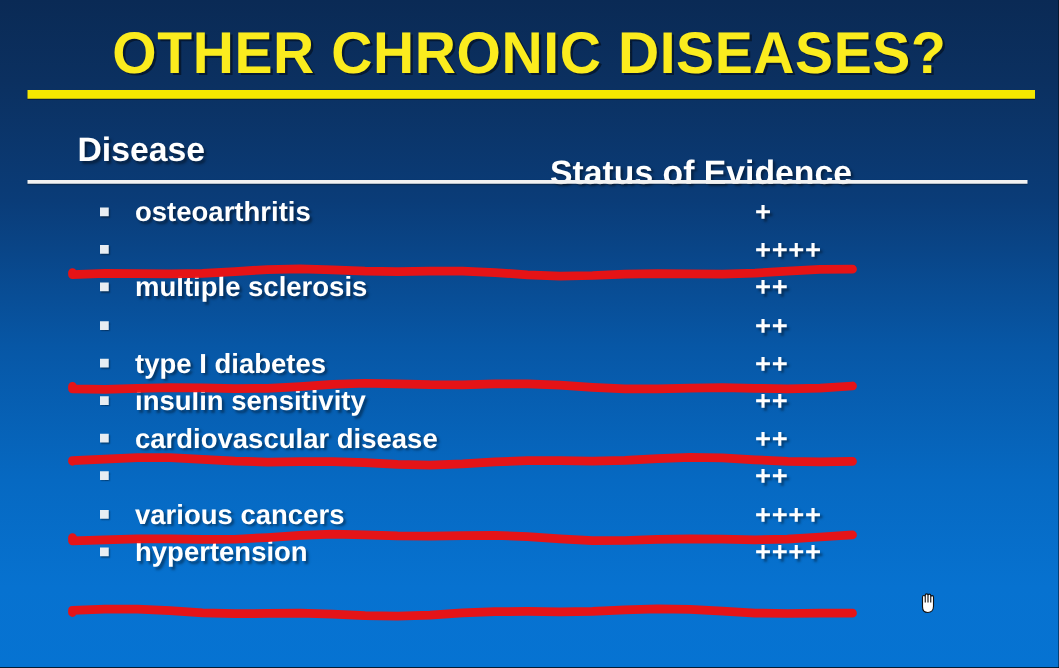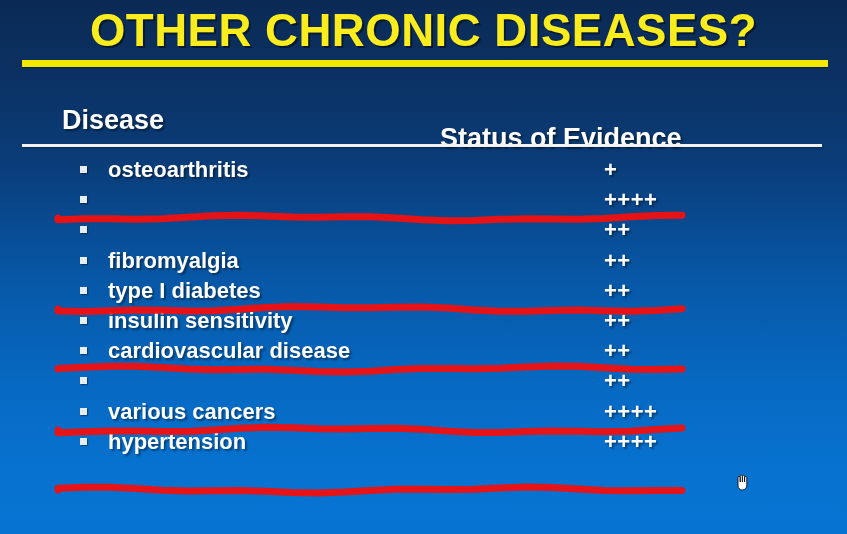--- a/index.html
+++ b/index.html
@@ -21,21 +21,21 @@
         #0772d0 88%,
         #0673d2 100%);
     font-family: "Liberation Sans", sans-serif;
     -webkit-font-smoothing: antialiased;
   }
 
   
   #title-block {
     position: absolute;
     left: 0;
-    top: 0;
+    top: 12px;
     width: 847px;
     height: 72px;
   }
   #page-title {
     position: absolute;
     left: 0;
     top: 2px;
     width: 847px;
     text-align: center;
     color: #fbec1e;
@@ -178,25 +178,25 @@
         <span class="bullet"></span>
         <span class="disease">osteoarthritis</span>
         <span class="evidence">+</span>
       </div>
       <div class="row">
         <span class="bullet"></span>
         <span class="evidence">++++</span>
       </div>
       <div class="row">
         <span class="bullet"></span>
-        <span class="evidence">++</span>
-      </div>
-      <div class="row">
-        <span class="bullet"></span>
-        <span class="disease">fibromyalgia</span>
+        <span class="disease">multiple sclerosis</span>
+        <span class="evidence">++</span>
+      </div>
+      <div class="row">
+        <span class="bullet"></span>
         <span class="evidence">++</span>
       </div>
       <div class="row">
         <span class="bullet"></span>
         <span class="disease">type I diabetes</span>
         <span class="evidence">++</span>
       </div>
       <div class="row">
         <span class="bullet"></span>
         <span class="disease">insulin sensitivity</span>

